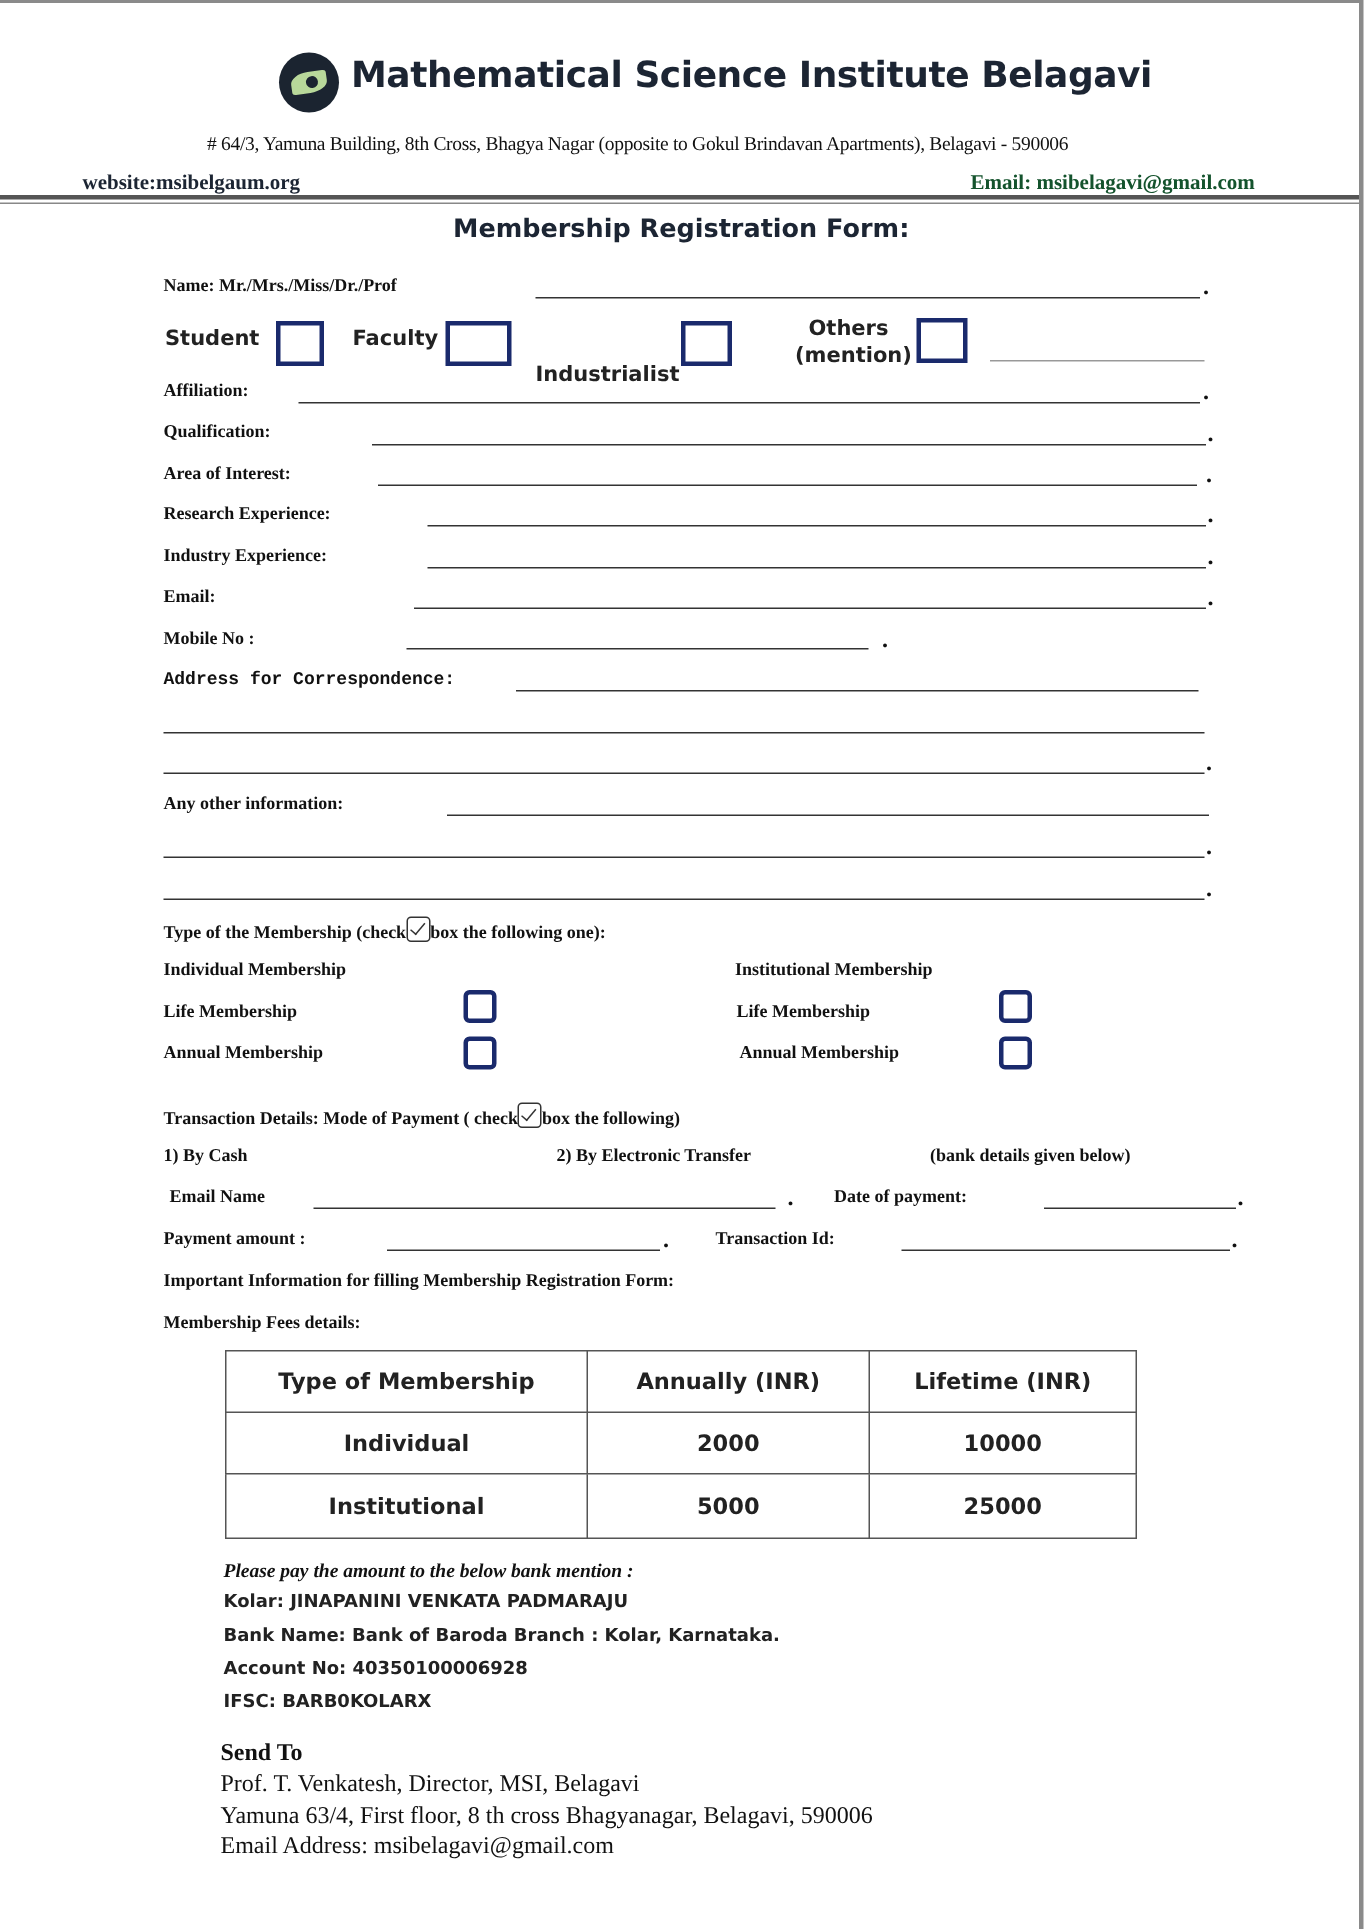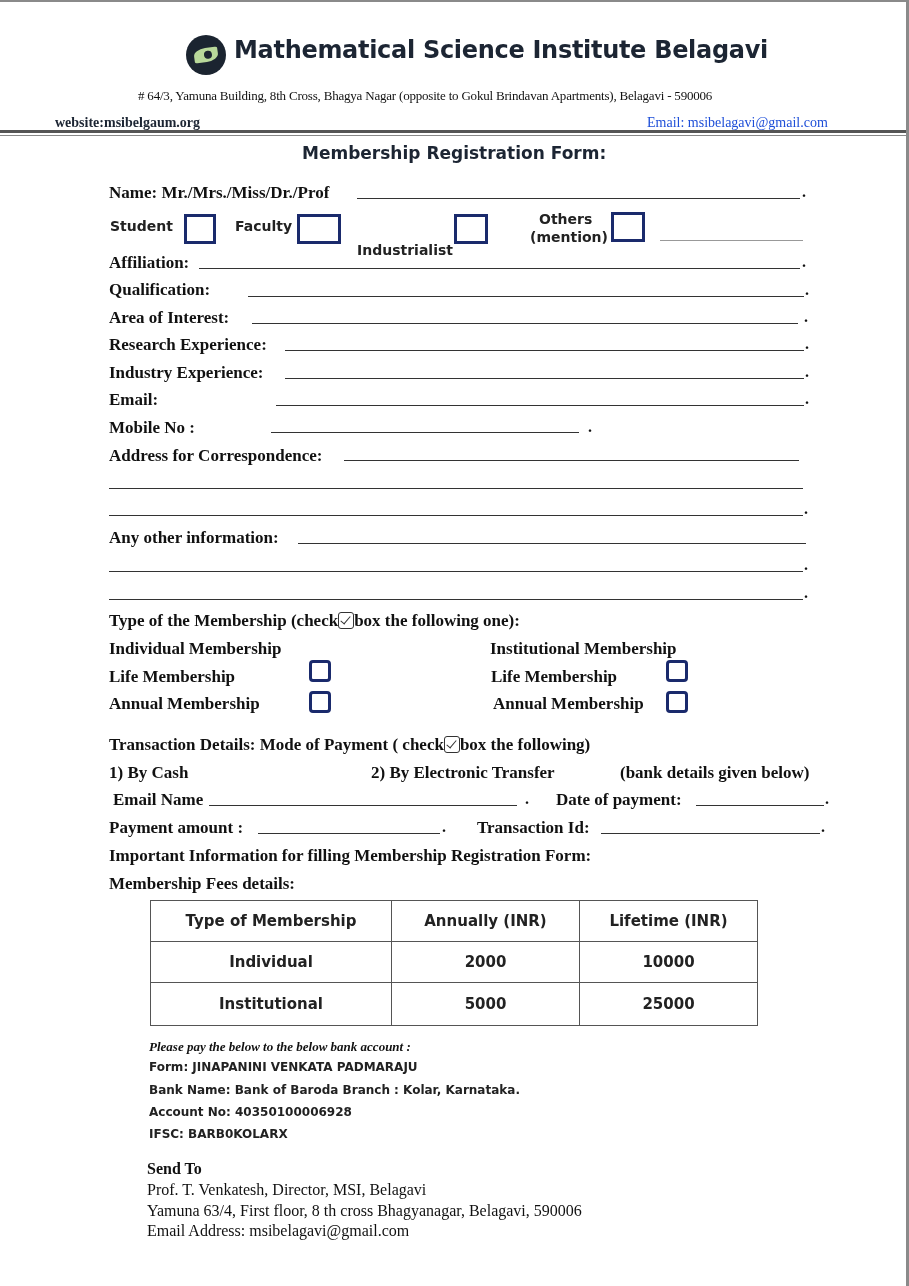--- a/index.html
+++ b/index.html
@@ -9,24 +9,24 @@
   .header-rule { position:absolute; left:0; top:130px; width:906px; height:3px; background:#555; }
   .header-rule2 { position:absolute; left:0; top:135px; width:906px; height:1px; background:#888; }
   .abs { position:absolute; white-space:nowrap; }
 
   .logo { position:absolute; left:186px; top:35px; width:40px; height:40px; border-radius:50%; background:#1b2430; }
   .logo .eye { position:absolute; left:8px; top:13px; width:24px; height:14px; background:#b8d89a; border-radius:50% 10% 50% 10%; transform:rotate(-8deg); }
   .logo .pupil { position:absolute; left:10px; top:3px; width:8px; height:8px; background:#1b2430; border-radius:50%; }
   .title { left:234px; top:36px; font-family:"DejaVu Sans", sans-serif; font-weight:bold; font-size:24px; color:#1c2533; letter-spacing:-0.3px; }
   .addr { left:138px; top:88px; font-family:"Liberation Serif", serif; font-size:13px; letter-spacing:-0.2px; }
   .web { left:55px; top:115px; font-family:"Liberation Serif", serif; font-weight:bold; font-size:14px; color:#1c2533; }
-  .email-top { left:647px; top:115px; font-family:"Liberation Serif", serif; font-weight:normal; font-size:14px; color:#1d4ed8; }
+  .email-top { left:647px; top:115px; font-family:"Liberation Serif", serif; font-weight:bold; font-size:14px; color:#14532d; }
   .form-title { left:302px; top:143px; font-family:"DejaVu Sans", sans-serif; font-weight:bold; font-size:17px; color:#1c2533; }
 
-  .lbl { font-family:"Liberation Serif", serif; font-weight:bold; font-size:17px; }
+  .lbl { font-family:"Liberation Serif", serif; font-weight:bold; font-size:12px; }
   .uline { position:absolute; height:0; border-bottom:1.5px solid #333; }
   .dot { font-family:"Liberation Serif", serif; font-weight:bold; font-size:16px; }
   .cat { font-family:"DejaVu Sans", sans-serif; font-weight:bold; font-size:14px; color:#222; }
   .cb { position:absolute; width:28px; height:26px; border:3px solid #1a2a6c; box-sizing:border-box; background:#fff; }
   .cb.r { width:22px; height:22px; border-radius:4px; }
   .tick { display:inline-block; width:16px; height:17px; border:1.5px solid #333; border-radius:3px; vertical-align:-3px; position:relative; box-sizing:border-box; }
   .tick::after { content:""; position:absolute; left:4px; top:1px; width:4px; height:9px; border-right:1.5px solid #333; border-bottom:1.5px solid #333; transform:rotate(40deg); }
 
   table.fees { position:absolute; left:150px; top:900px; width:608px; border-collapse:collapse; font-family:"DejaVu Sans", sans-serif; font-weight:bold; font-size:15px; color:#222; }
   table.fees td { border:1.5px solid #555; text-align:center; height:38px; }
@@ -89,21 +89,21 @@
   <div class="abs dot" style="left:805px;top:363px;">.</div>
 
   <div class="abs lbl" style="left:109px;top:390px;">Email:</div>
   <div class="uline" style="left:276px;top:405px;width:528px;"></div>
   <div class="abs dot" style="left:805px;top:390px;">.</div>
 
   <div class="abs lbl" style="left:109px;top:418px;">Mobile No :</div>
   <div class="uline" style="left:271px;top:432px;width:308px;"></div>
   <div class="abs dot" style="left:588px;top:418px;">.</div>
 
-  <div class="abs lbl" style="left:109px;top:446px;">Address for Correspondence:</div>
+  <div class="abs lbl" style="left:109px;top:446px;font-family:Liberation Mono, monospace;">Address for Correspondence:</div>
   <div class="uline" style="left:344px;top:460px;width:455px;"></div>
   <div class="uline" style="left:109px;top:488px;width:694px;"></div>
   <div class="uline" style="left:109px;top:515px;width:694px;"></div>
   <div class="abs dot" style="left:804px;top:500px;">.</div>
 
   <div class="abs lbl" style="left:109px;top:528px;">Any other information:</div>
   <div class="uline" style="left:298px;top:543px;width:508px;"></div>
   <div class="uline" style="left:109px;top:571px;width:694px;"></div>
   <div class="abs dot" style="left:804px;top:556px;">.</div>
   <div class="uline" style="left:109px;top:599px;width:694px;"></div>
@@ -160,22 +160,22 @@
       <td>10000</td>
     </tr>
     <tr>
       <td style="height:40px;">Institutional</td>
       <td>5000</td>
       <td>25000</td>
     </tr>
   </tbody>
     </table>
 
-  <div class="abs pay-note" style="left:149px;top:1039px;"><span>Please pay the below to the below bank account</span> <span>:</span></div>
-  <div class="abs bank" style="left:149px;top:1060px;">Form: JINAPANINI VENKATA PADMARAJU</div>
+  <div class="abs pay-note" style="left:149px;top:1039px;"><span>Please pay the amount to the below bank mention</span> <span>:</span></div>
+  <div class="abs bank" style="left:149px;top:1060px;">Kolar: JINAPANINI VENKATA PADMARAJU</div>
   <div class="abs bank" style="left:149px;top:1083px;">Bank Name: Bank of Baroda Branch : Kolar, Karnataka.</div>
   <div class="abs bank" style="left:149px;top:1105px;">Account No: 40350100006928</div>
   <div class="abs bank" style="left:149px;top:1127px;">IFSC: BARB0KOLARX</div>
 
   <div class="abs send" style="left:147px;top:1160px;font-weight:bold;">Send To</div>
   <div class="abs send" style="left:147px;top:1181px;font-family:Liberation Serif, serif;">Prof. T. Venkatesh, Director, MSI, Belagavi</div>
   <div class="abs send" style="left:147px;top:1202px;">Yamuna 63/4, First floor, 8 th cross Bhagyanagar, Belagavi, 590006</div>
   <div class="abs send" style="left:147px;top:1222px;">Email Address: msibelagavi@gmail.com</div>
 </div>
 

